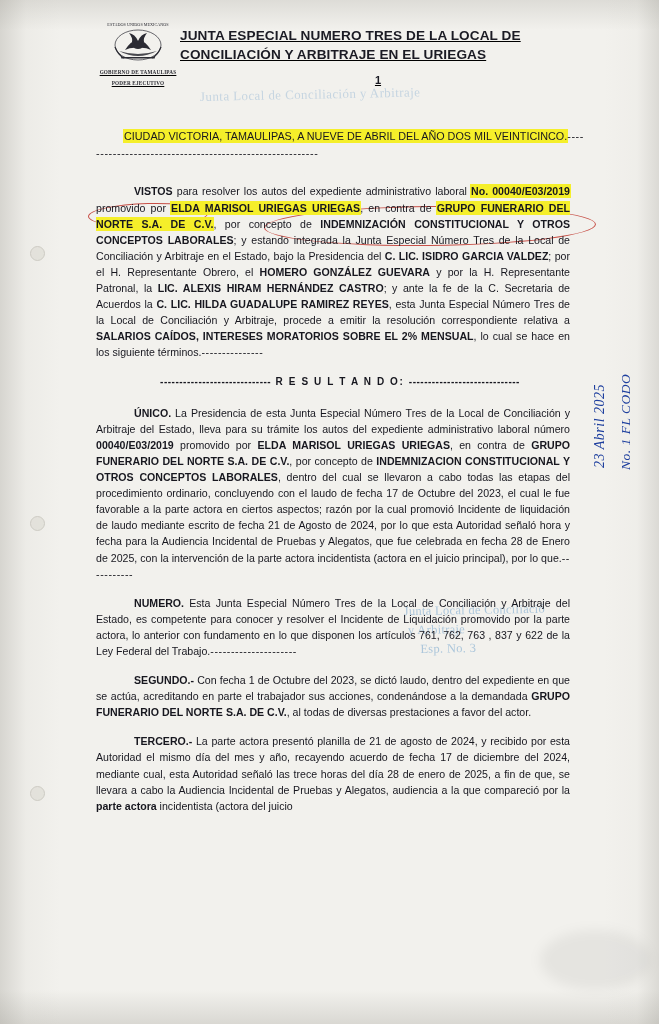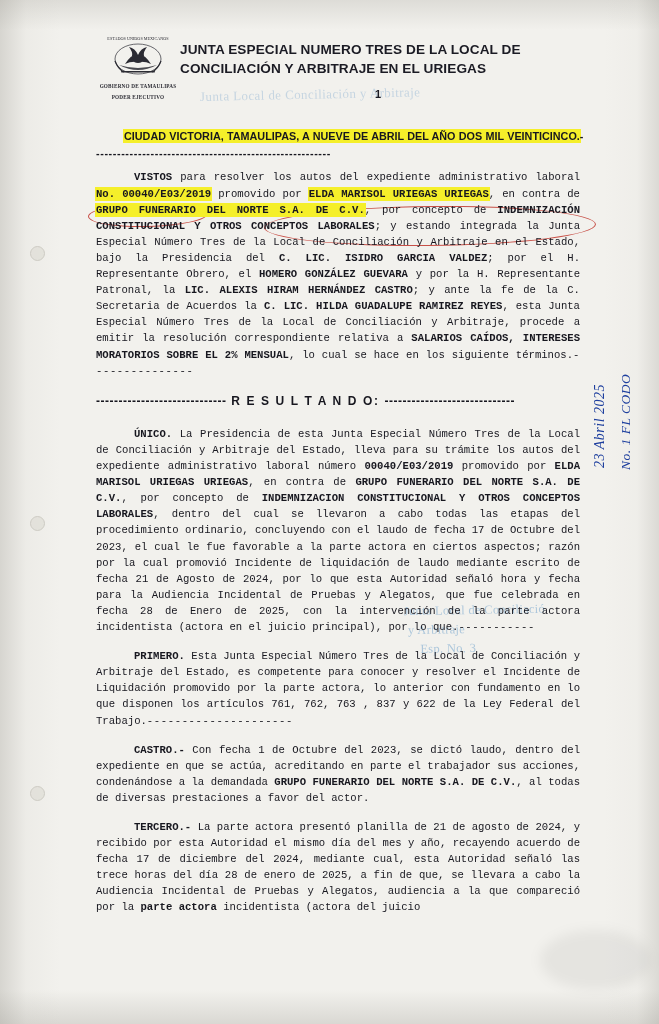--- a/index.html
+++ b/index.html
@@ -45,24 +45,25 @@
     position: absolute;
     left: 0; top: 0;
     width: 659px;
     height: 1024px;
   }
 
   
   .header {
     position: absolute;
     left: 96px;
-    top: 32px;
+    top: 18px;
     width: 500px;
     display: flex;
     align-items: flex-start;
+    text-decoration: underline;
   }
   .crest {
     width: 84px;
     text-align: center;
     flex: 0 0 84px;
     padding-top: 2px;
   }
   .crest svg { display: block; margin: 0 auto; }
   .crest-caption {
     font-size: 5.2px;
@@ -114,42 +115,43 @@
     position: absolute;
     left: 96px;
     top: 128px;
     width: 488px;
     font-family: "Liberation Sans", sans-serif;
     font-size: 10.6px;
     line-height: 1.52;
     color: #17171f;
     text-align: justify;
   }
-  p { margin: 0 4px 13px 0; font-family: Liberation Mono, monospace; }
+  p { margin: 0 14px 13px 0; }
   .ind { text-indent: 38px; }
   b, .b { font-weight: bold; }
   .hl {
     background: #f5ef2a;
     box-shadow: 0 0 0 1px #f5ef2a;
   }
   .dots { letter-spacing: .6px; }
 
   .date-line {
     font-family: "Liberation Sans", sans-serif;
-    font-weight: bold;
+    font-weight: normal;
     font-size: 10.8px;
     line-height: 1.55;
     text-indent: 28px;
-    margin-bottom: 8px;
+    margin-bottom: 22px;
   }
 
   .center {
+    text-align: center;
     font-family: "Liberation Sans", sans-serif;
     font-weight: bold;
-    font-size: 12px;
+    font-size: 10px;
     letter-spacing: 1.6px;
     margin: 4px 0 16px 0;
   }
   .center .dashes { letter-spacing: .5px; font-weight: bold; }
 
   
   .circle-mark {
     position: absolute;
     left: 88px;
     top: 203px;
@@ -292,25 +294,25 @@
         <span>R E S U L T A N D O:</span>
         <span class="dashes">-----------------------------</span>
       </div>
 
       <p class="ind">
         <b>ÚNICO.</b><span> La Presidencia de esta Junta Especial Número Tres de la Local de Conciliación y Arbitraje del Estado, lleva para su trámite los autos del expediente administrativo laboral número </span><b>00040/E03/2019</b><span> promovido por </span><b>ELDA MARISOL URIEGAS URIEGAS</b><span>, en contra de </span><b>GRUPO FUNERARIO DEL NORTE S.A. DE C.V.</b><span>, por concepto de </span><b>INDEMNIZACION CONSTITUCIONAL Y OTROS CONCEPTOS LABORALES</b><span>, dentro del cual se llevaron a cabo todas las etapas del procedimiento ordinario, concluyendo con el laudo de fecha 17 de Octubre del 2023, el cual le fue favorable a la parte actora en ciertos aspectos; razón por la cual promovió Incidente de liquidación de laudo mediante escrito de fecha 21 de Agosto de 2024, por lo que esta Autoridad señaló hora y fecha para la Audiencia Incidental de Pruebas y Alegatos, que fue celebrada en fecha 28 de Enero de 2025, con la intervención de la parte actora incidentista (actora en el juicio principal), por lo que.</span><span class="dots">-----------</span>
       </p>
 
 
       <p class="ind">
-        <b>PRIMERO.</b><span> Esta Junta Especial Número Tres de la Local de Conciliación y Arbitraje del Estado, es competente para conocer y resolver el Incidente de Liquidación promovido por la parte actora, lo anterior con fundamento en lo que disponen los artículos 761, 762, 763 , 837 y 622 de la Ley Federal del Trabajo.</span><span class="dots">---------------------</span>
-      </p>
-
-      <p class="ind">
-        <b>CASTRO.-</b><span> Con fecha 1 de Octubre del 2023, se dictó laudo, dentro del expediente en que se actúa, acreditando en parte el trabajador sus acciones, condenándose a la demandada </span><b>GRUPO FUNERARIO DEL NORTE S.A. DE C.V.</b><span>, al todas de diversas prestaciones a favor del actor.</span>
+        <b>NUMERO.</b><span> Esta Junta Especial Número Tres de la Local de Conciliación y Arbitraje del Estado, es competente para conocer y resolver el Incidente de Liquidación promovido por la parte actora, lo anterior con fundamento en lo que disponen los artículos 761, 762, 763 , 837 y 622 de la Ley Federal del Trabajo.</span><span class="dots">---------------------</span>
+      </p>
+
+      <p class="ind">
+        <b>SEGUNDO.-</b><span> Con fecha 1 de Octubre del 2023, se dictó laudo, dentro del expediente en que se actúa, acreditando en parte el trabajador sus acciones, condenándose a la demandada </span><b>GRUPO FUNERARIO DEL NORTE S.A. DE C.V.</b><span>, al todas de diversas prestaciones a favor del actor.</span>
       </p>
 
       <p class="ind">
         <b>TERCERO.-</b><span>  La parte actora presentó planilla de 21 de agosto de 2024, y recibido por esta Autoridad el mismo día del mes y año, recayendo acuerdo de fecha 17 de diciembre del 2024, mediante cual, esta Autoridad señaló las trece horas del día 28 de enero de 2025, a fin de que, se llevara a cabo la Audiencia Incidental de Pruebas y Alegatos, audiencia a la que compareció por la </span><b>parte actora</b><span> incidentista (actora del juicio</span>
       </p>
 
     </div>
   </div>
 </div>
 

